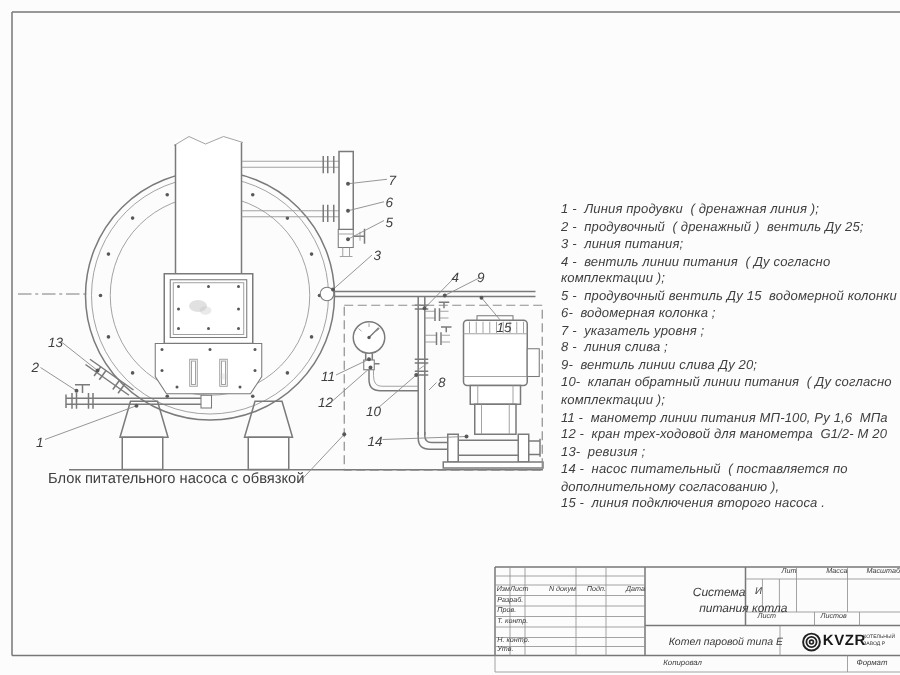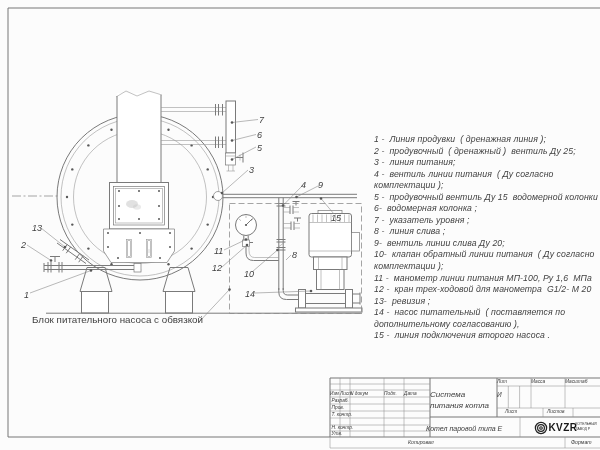--- a/index.html
+++ b/index.html
@@ -13,21 +13,21 @@
   .wf2{fill:#ffffff;stroke:#7a7a7a;stroke-width:.7}
   .dt{fill:#585858;stroke:none}
   .dash{stroke:#8d8d8d;stroke-width:.8;fill:none;stroke-dasharray:6 3}
   .cl{stroke:#3c3c3c;stroke-width:.45;fill:none;stroke-dasharray:9 2.5 2 2.5}
   .ldr{stroke:#8a8a8a;stroke-width:.6;fill:none}
   .stl{stroke:#8f8f8f;stroke-width:.55;fill:none}
   .stk{stroke:#777;stroke-width:1;fill:none}
   text.callout{font:italic 9px "Liberation Sans",sans-serif;fill:#3f3f3f}
   
   .lbl{position:absolute;font-style:italic;color:#3a3a3a;white-space:nowrap;font-size:4.8px;line-height:1}
-  .ctr{text-align:left}
+  .ctr{text-align:right}
   #legend{position:absolute;left:374px;top:134px;width:240px;font-style:italic;color:#3f3f3f;
           font-size:8.7px;line-height:11.55px;white-space:pre;letter-spacing:.1px}
   #caption{position:absolute;left:32px;top:314px;color:#3f3f3f;font-size:9.8px}
   .kvzr{font-style:normal;font-weight:bold;color:#181818;font-size:10px;letter-spacing:.4px}
   .logo-sub{font-style:normal;font-size:3.4px;color:#2e2e2e;line-height:1}
 </style>
 </head>
 <body>
 
 <svg id="sheet" width="600" height="450" viewBox="0 0 600 450">
@@ -359,21 +359,21 @@
 <span class="lbl ctr" style="left:340px;top:391.5px;width:10px">Лист</span>
 <span class="lbl ctr" style="left:350px;top:391.5px;width:34px">N докум</span>
 <span class="lbl ctr" style="left:384px;top:391.5px;width:20px">Подп.</span>
 <span class="lbl ctr" style="left:404px;top:391.5px;width:26px">Дата</span>
 <span class="lbl" style="left:331.5px;top:398.5px">Разраб.</span>
 <span class="lbl" style="left:331.5px;top:405.5px">Пров.</span>
 <span class="lbl" style="left:331.5px;top:412.5px">Т. контр.</span>
 <span class="lbl" style="left:331.5px;top:426px">Н. контр.</span>
 <span class="lbl" style="left:331.5px;top:431.8px">Утв.</span>
 <span class="lbl ctr" style="left:430px;top:390.5px;width:67px;font-size:8px">Система</span>
-<span class="lbl ctr" style="left:430px;top:401.5px;width:83px;font-size:8px">питания котла</span>
+<span class="lbl ctr" style="left:442px;top:401.5px;width:83px;font-size:8px">питания котла</span>
 <span class="lbl ctr" style="left:426px;top:424.5px;width:96px;font-size:7px">Котел паровой типа Е</span>
 <span class="lbl ctr" style="left:497px;top:379.5px;width:34px">Лит</span>
 <span class="lbl ctr" style="left:531px;top:379.5px;width:34px">Масса</span>
 <span class="lbl ctr" style="left:565px;top:379.5px;width:35px">Масштаб</span>
 <span class="lbl ctr" style="left:497px;top:392px;width:11px;font-size:6.5px">И</span>
 <span class="lbl" style="left:505px;top:410px">Лист</span>
 <span class="lbl" style="left:547px;top:410px">Листов</span>
 <span class="lbl kvzr" style="left:548.5px;top:422.5px">KVZR</span>
 <span class="lbl logo-sub" style="left:575.5px;top:423px">КОТЕЛЬНЫЙ</span>
 <span class="lbl logo-sub" style="left:575.5px;top:427.5px">ЗАВОД Р</span>

